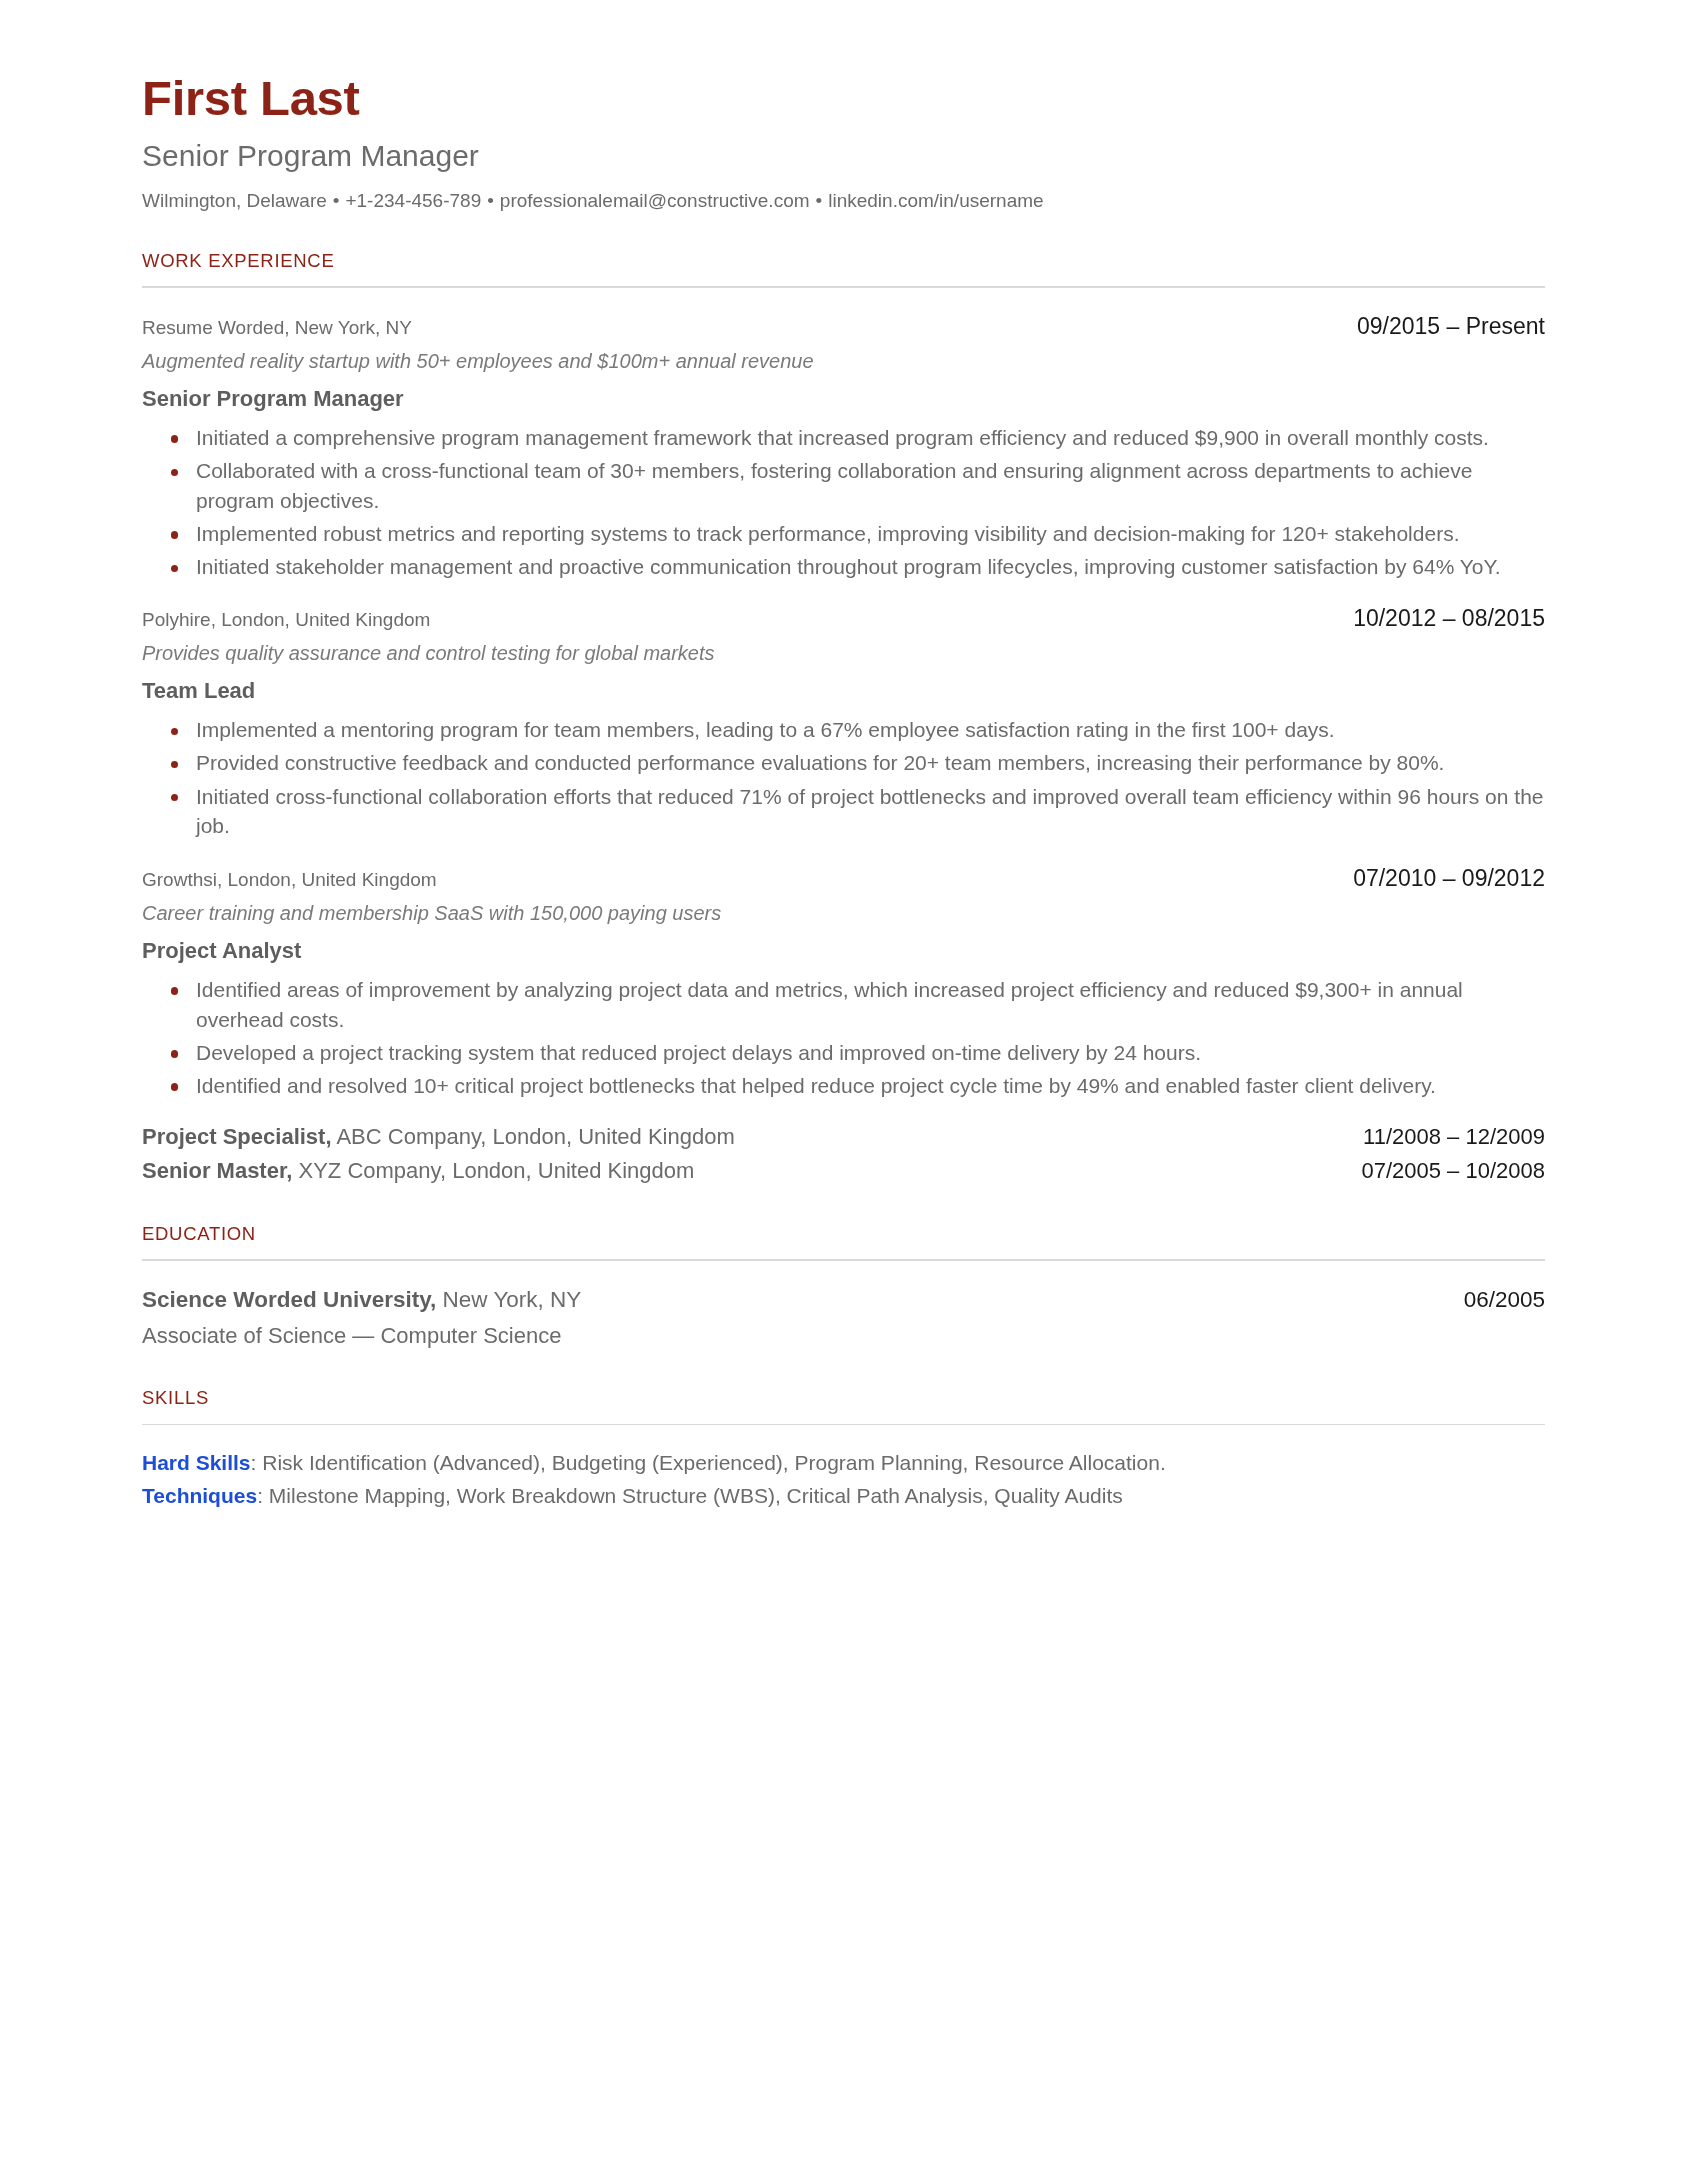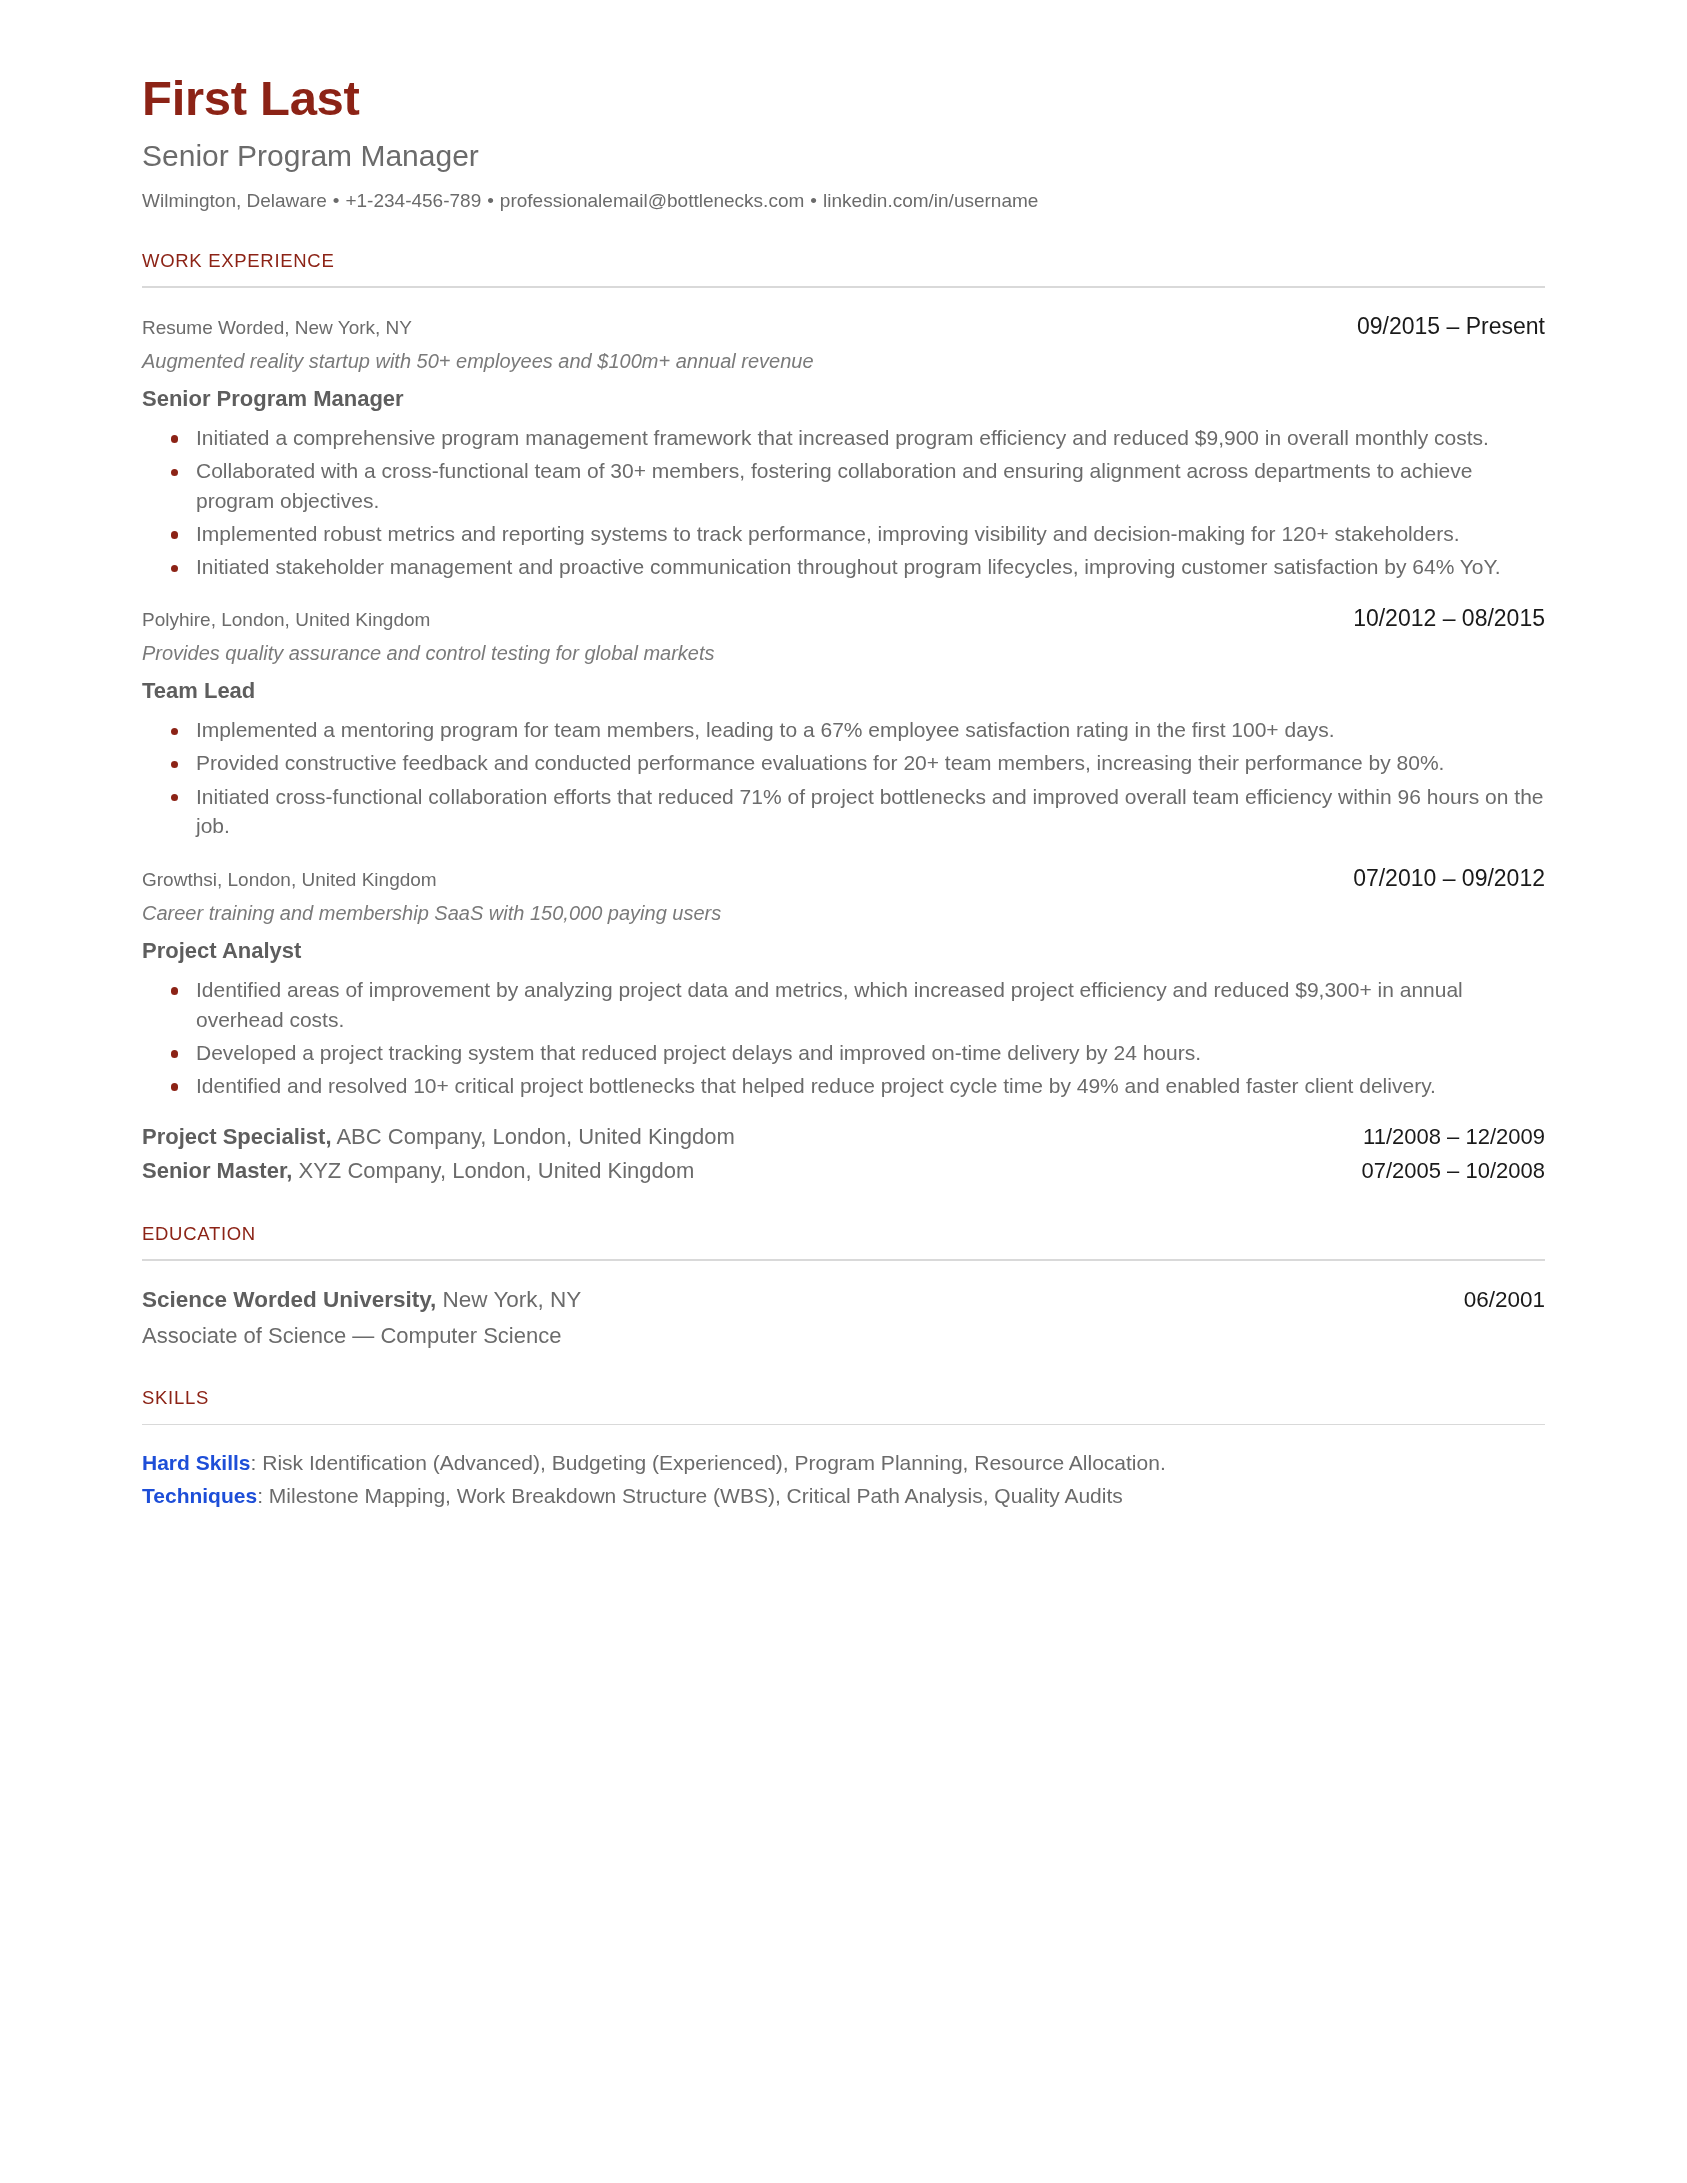--- a/index.html
+++ b/index.html
@@ -195,21 +195,21 @@
 </style>
 </head>
 <body>
 
 <div class="page">
 
   <div>
     <h1 class="name">First Last</h1>
     <div class="headline">Senior Program Manager</div>
     <div class="contact">
-      <span>Wilmington, Delaware</span><span class="sep">•</span><span>+1-234-456-789</span><span class="sep">•</span><span>professionalemail@bottlenecks.com</span><span class="sep">•</span><span>linkedin.com/in/username</span>
+      <span>Wilmington, Delaware</span><span class="sep">•</span><span>+1-234-456-789</span><span class="sep">•</span><span>professionalemail@constructive.com</span><span class="sep">•</span><span>linkedin.com/in/username</span>
     </div>
   </div>
 
   <div class="section">
     <div class="section-title">WORK EXPERIENCE</div>
     <div class="rule"></div>
 
     <div class="entry">
       <div class="entry-head">
         <div class="entry-company">Resume Worded, New York, NY</div>
@@ -263,21 +263,21 @@
         <div class="compact-dates">07/2005 – 10/2008</div>
       </div>
     </div>
   </div>
 
   <div class="section">
     <div class="section-title">EDUCATION</div>
     <div class="rule"></div>
     <div class="edu-head">
       <div class="edu-school"><b class="inline">Science Worded University,</b> <span class="inline">New York, NY</span></div>
-      <div class="edu-date">06/2001</div>
+      <div class="edu-date">06/2005</div>
     </div>
     <div class="edu-degree">Associate of Science — Computer Science</div>
   </div>
 
   <div class="section">
     <div class="section-title">SKILLS</div>
     <div class="rule"></div>
     <div class="skill-line"><b class="inline">Hard Skills</b><span class="inline">: Risk Identification (Advanced), Budgeting (Experienced), Program Planning, Resource Allocation.</span></div>
     <div class="skill-line"><b class="inline">Techniques</b><span class="inline">: Milestone Mapping, Work Breakdown Structure (WBS), Critical Path Analysis, Quality Audits</span></div>
   </div>

